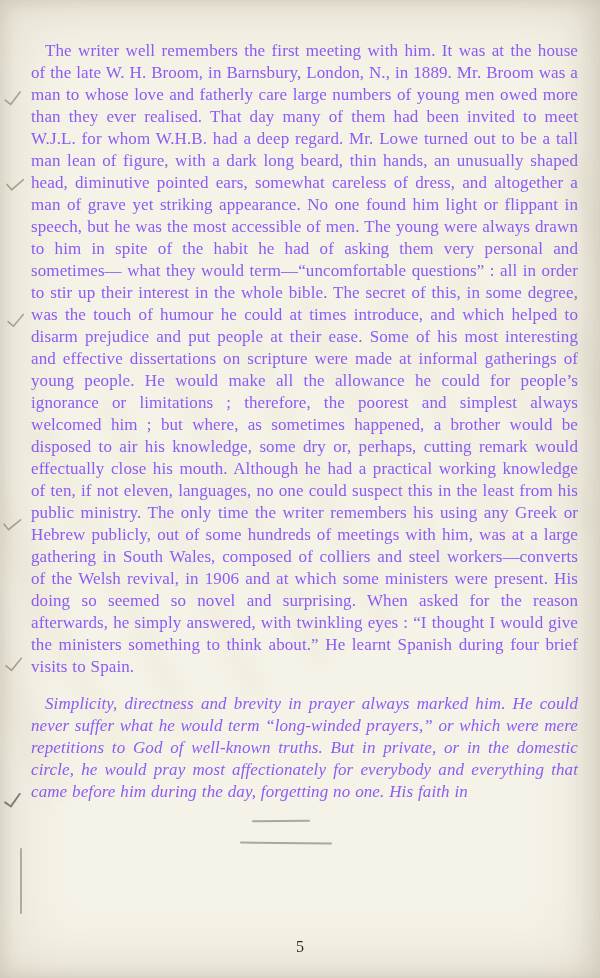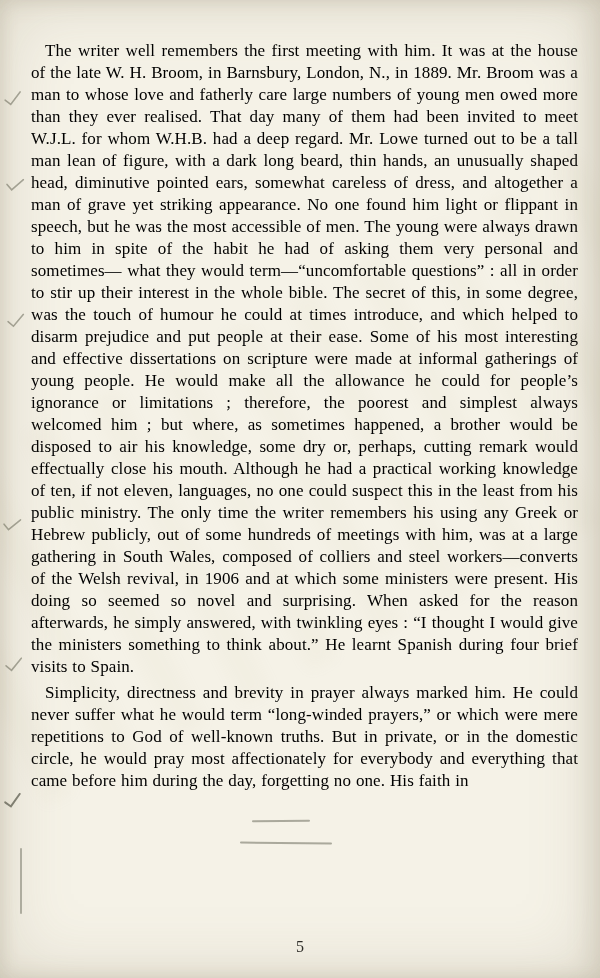--- a/index.html
+++ b/index.html
@@ -42,33 +42,34 @@
     );
     filter: blur(7px);
     opacity: 0.3;
     pointer-events: none;
   }
   .text-block {
     position: absolute;
     left: 31px;
     right: 22px;
     top: 40px;
-    color: #000000;
+    color: #8b5cf6;
     font-size: 17px;
     line-height: 22px;
     text-align: justify;
     letter-spacing: 0.1px;
     word-spacing: 0.5px;
   }
   .text-block p {
     margin: 0;
     text-indent: 14px;
   }
   .text-block p + p {
-    margin-top: 4px;
+    margin-top: 15px;
+    font-style: italic;
   }
   .page-number {
     position: absolute;
     bottom: 22px;
     left: 0;
     right: 0;
     text-align: center;
     font-size: 16px;
     color: #2a2a26;
   }

